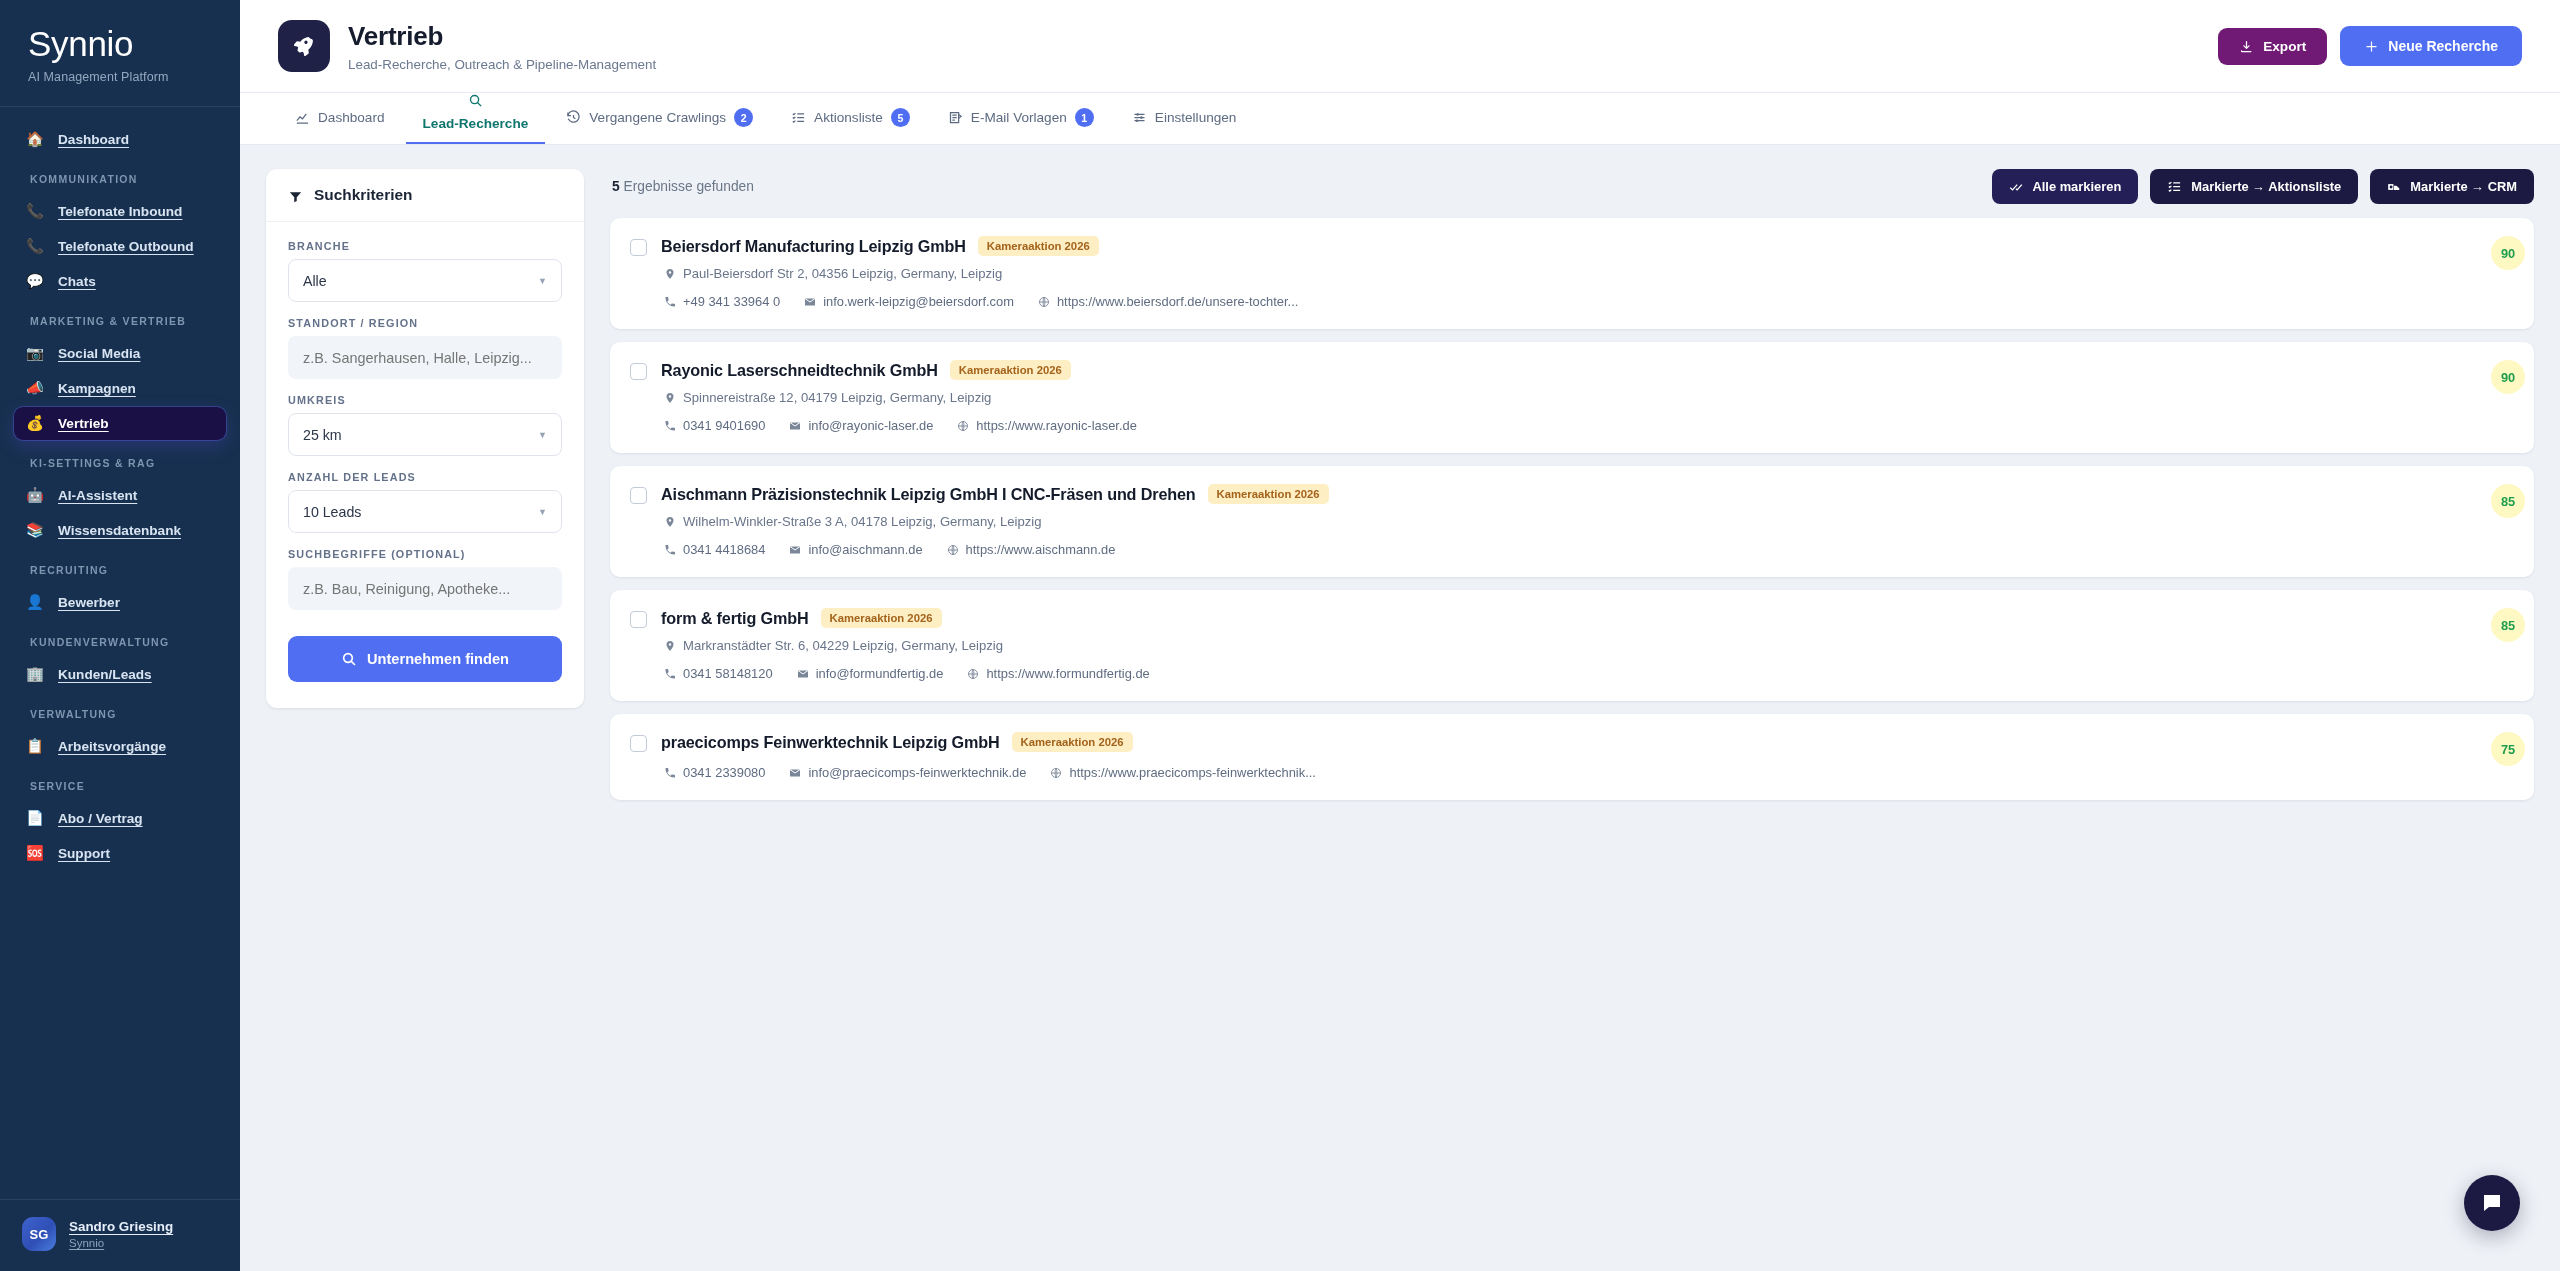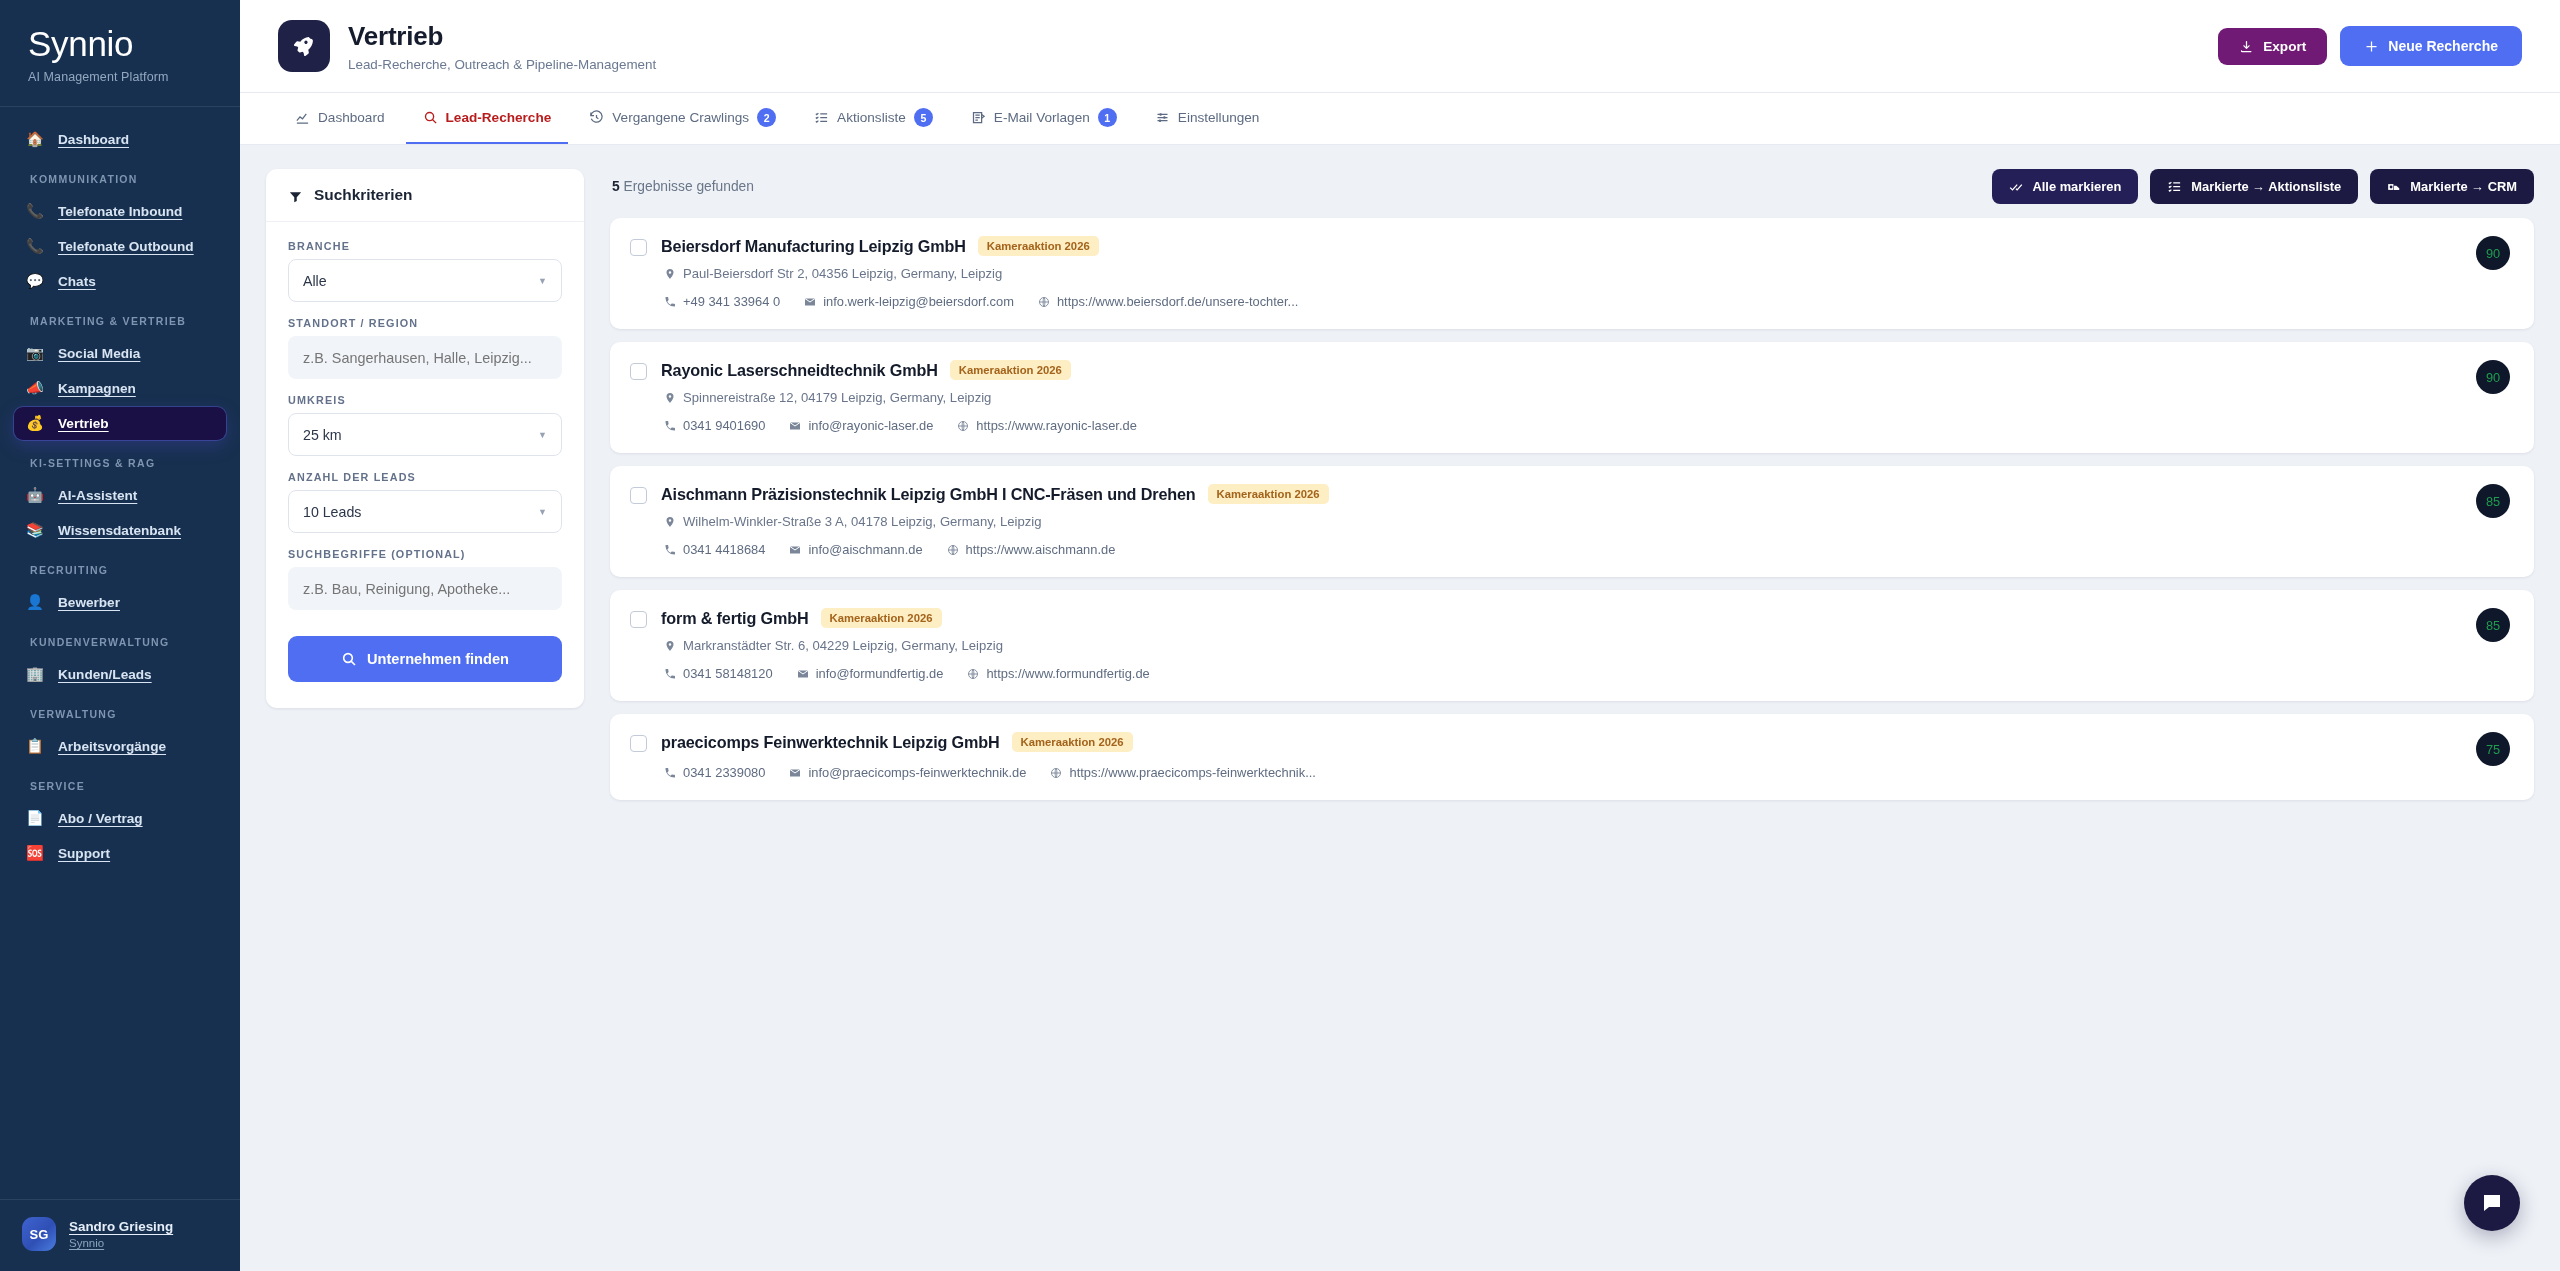--- a/index.html
+++ b/index.html
@@ -85,21 +85,21 @@
   .tabbar {
     background: #ffffff; height: 52px; flex: 0 0 52px;
     display: flex; align-items: stretch; padding: 0 0 0 38px;
     border-bottom: 1px solid #e7ebf1; gap: 4px;
   }
   .tab {
     display: flex; align-items: center; gap: 8px; padding: 0 17px;
     font-size: 13.6px; color: #5d6b82; cursor: pointer;
     border-bottom: 2.5px solid transparent; position: relative; white-space: nowrap;
   }
-  .tab.active { color: #b91c1c; border-bottom-color: #4f6ef2; font-weight: 600; }
+  .tab.active { color: #0f766e; border-bottom-color: #4f6ef2; font-weight: 600; flex-direction: column; }
   .tab .tab-ico { display: inline-flex; align-items: center; }
   .badge-count {
     min-width: 19px; height: 19px; padding: 0 5px; border-radius: 10px;
     background: #4f6ef2; color: #fff; font-size: 10.6px; font-weight: 700;
     display: inline-flex; align-items: center; justify-content: center;
   }
 
   .content { flex: 1 1 auto; display: flex; gap: 26px; padding: 24px 26px 0 26px; min-height: 0; }
 
   
@@ -169,24 +169,24 @@
     background: #fdeec4; color: #a4631b; font-size: 11.3px; font-weight: 600;
     border-radius: 5px; padding: 4px 9px; white-space: nowrap;
   }
   .card-addr {
     display: flex; align-items: center; gap: 7px;
     font-size: 13.1px; color: #69758a; margin-top: 10px; padding-left: 3px;
   }
   .card-meta { display: flex; align-items: center; gap: 24px; margin-top: 13px; padding-left: 3px; flex-wrap: wrap; }
   .meta-item { display: flex; align-items: center; gap: 7px; font-size: 12.9px; color: #5f6c81; }
   .score {
-    position: absolute; right: 24px; top: 18px;
+    position: absolute; right: 9px; top: 18px;
     width: 34px; height: 34px; border-radius: 50%;
-    background: #0f172a; color: #1f9d4e;
-    font-size: 12.8px; font-weight: 400;
+    background: #fef9c3; color: #1f9d4e;
+    font-size: 12.8px; font-weight: 700;
     display: flex; align-items: center; justify-content: center;
   }
   .ico { display: inline-flex; align-items: center; justify-content: center; flex: none; }
   .chat-fab {
     position: fixed; right: 40px; bottom: 40px;
     width: 56px; height: 56px; border-radius: 50%;
     background: #1c1a42; color: #fff; border: none; cursor: pointer;
     display: flex; align-items: center; justify-content: center;
     box-shadow: 0 6px 20px rgba(20,20,60,.3);
   }

